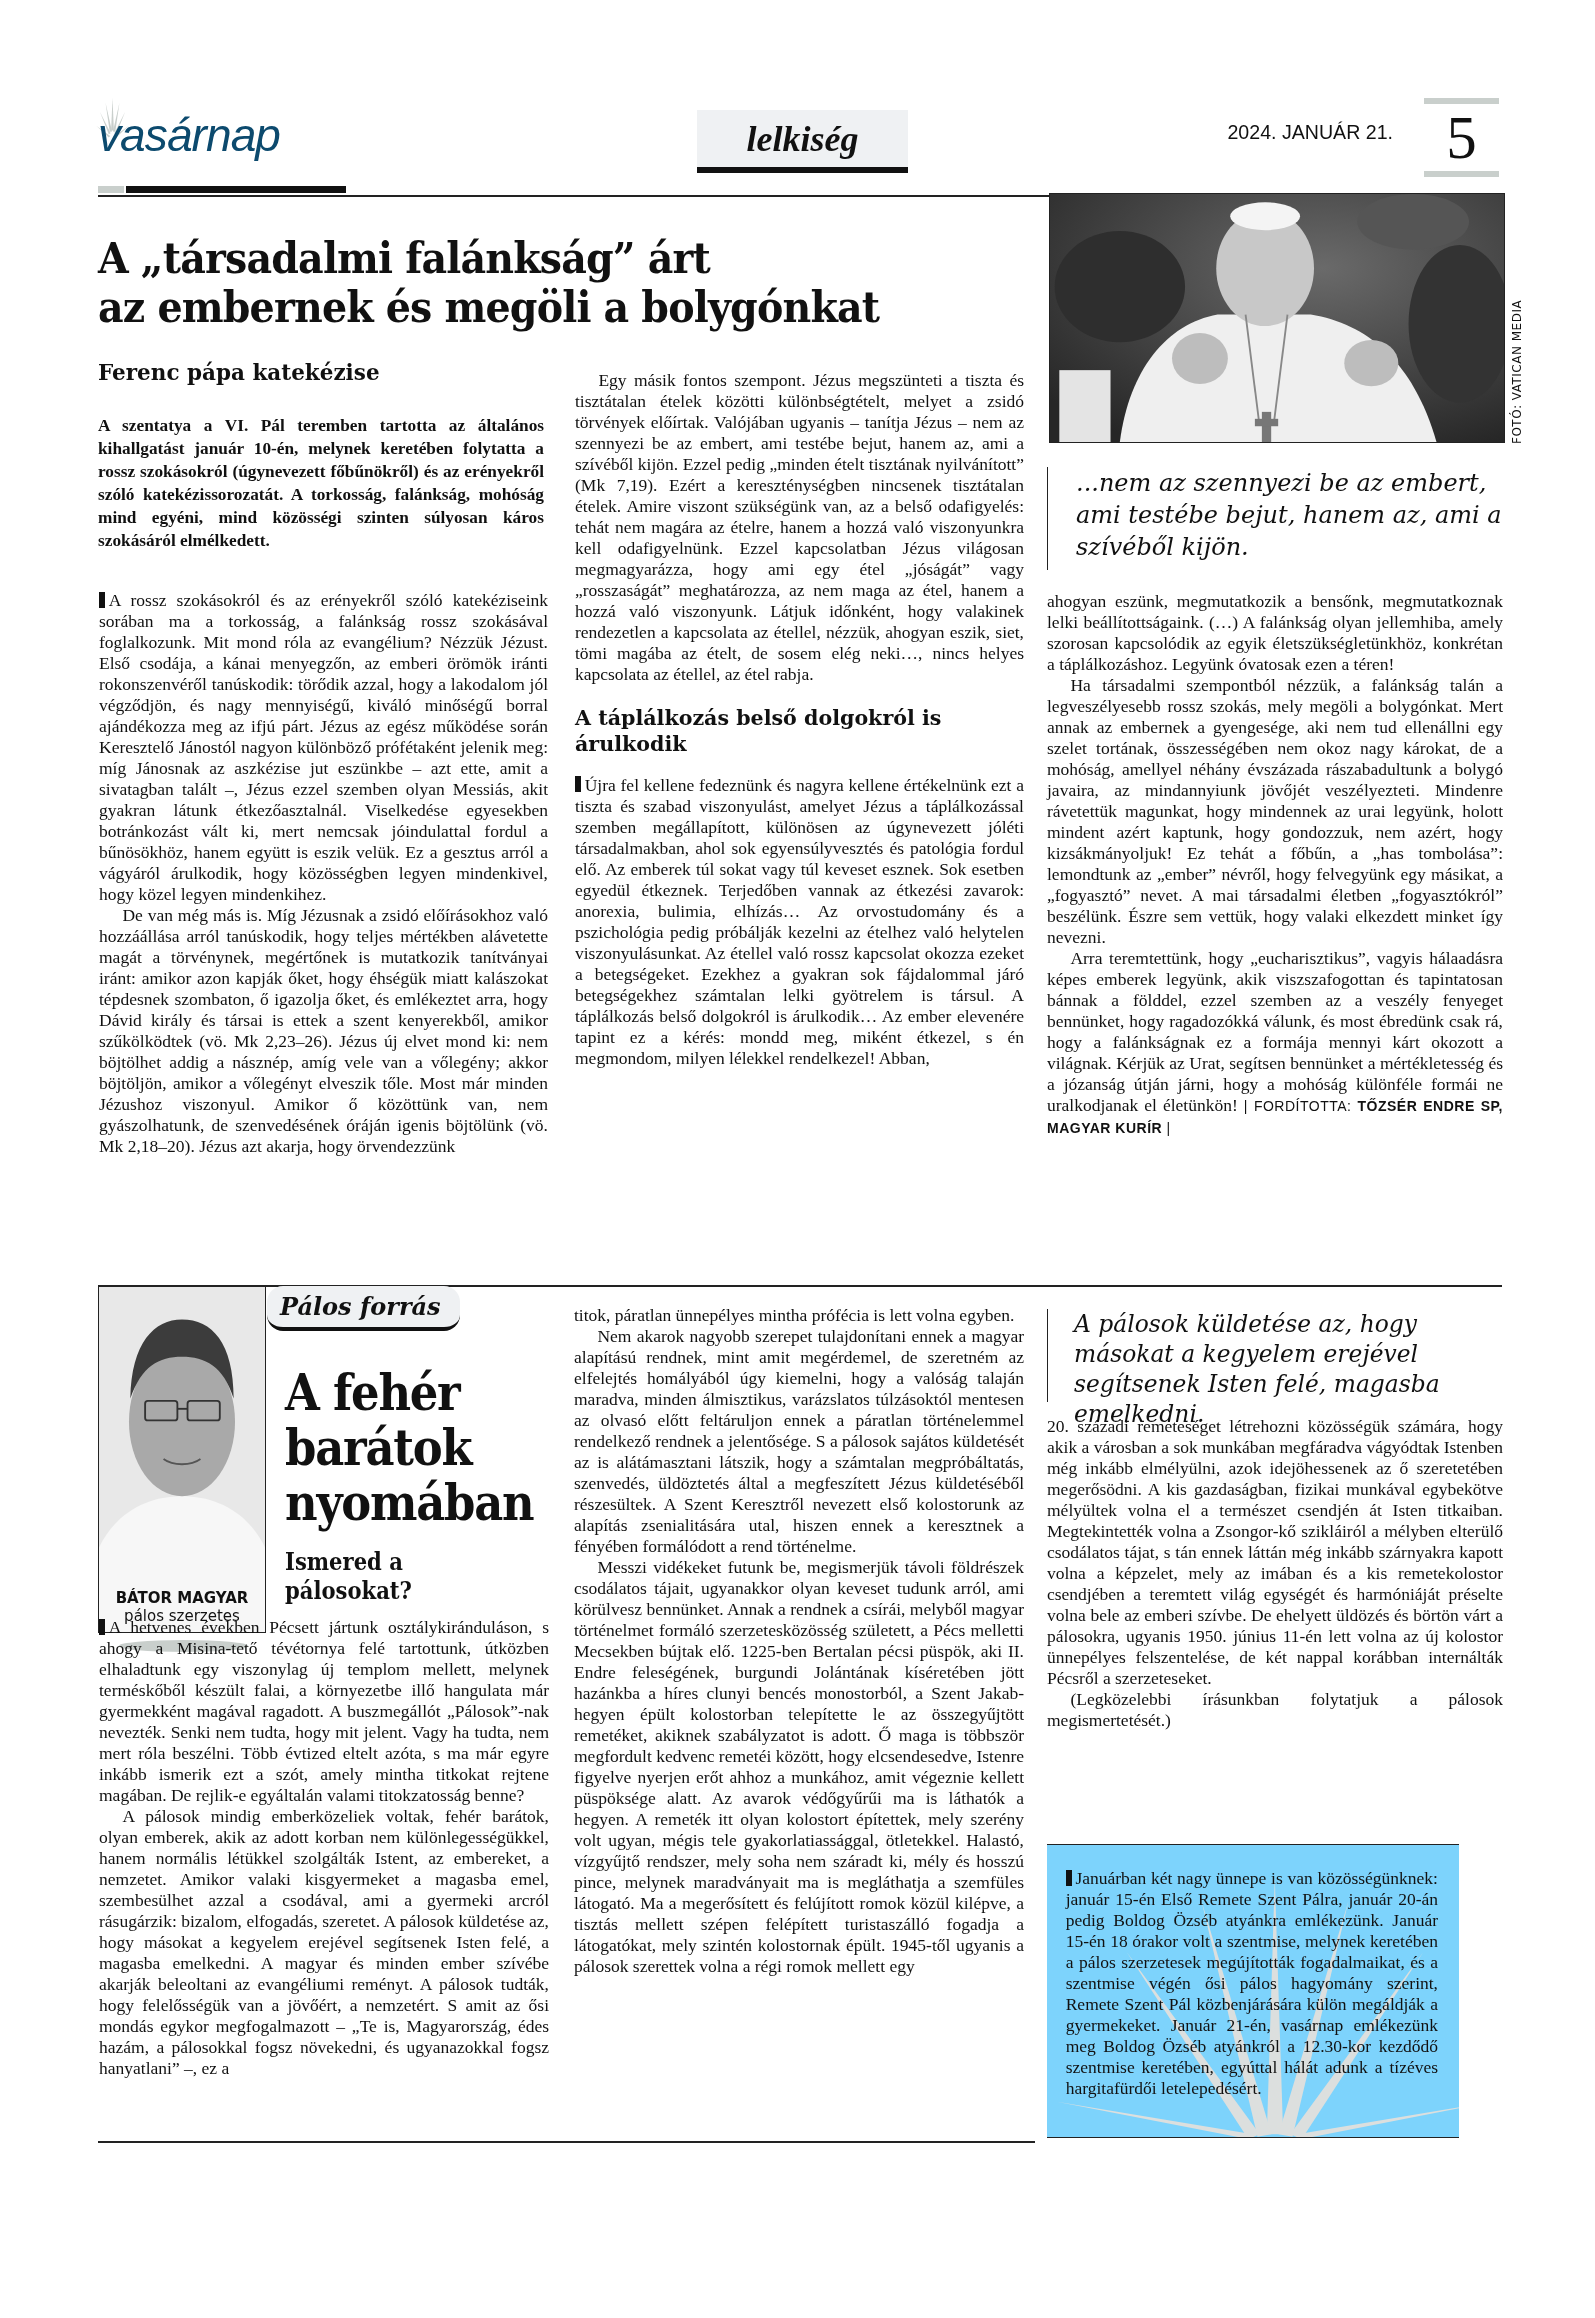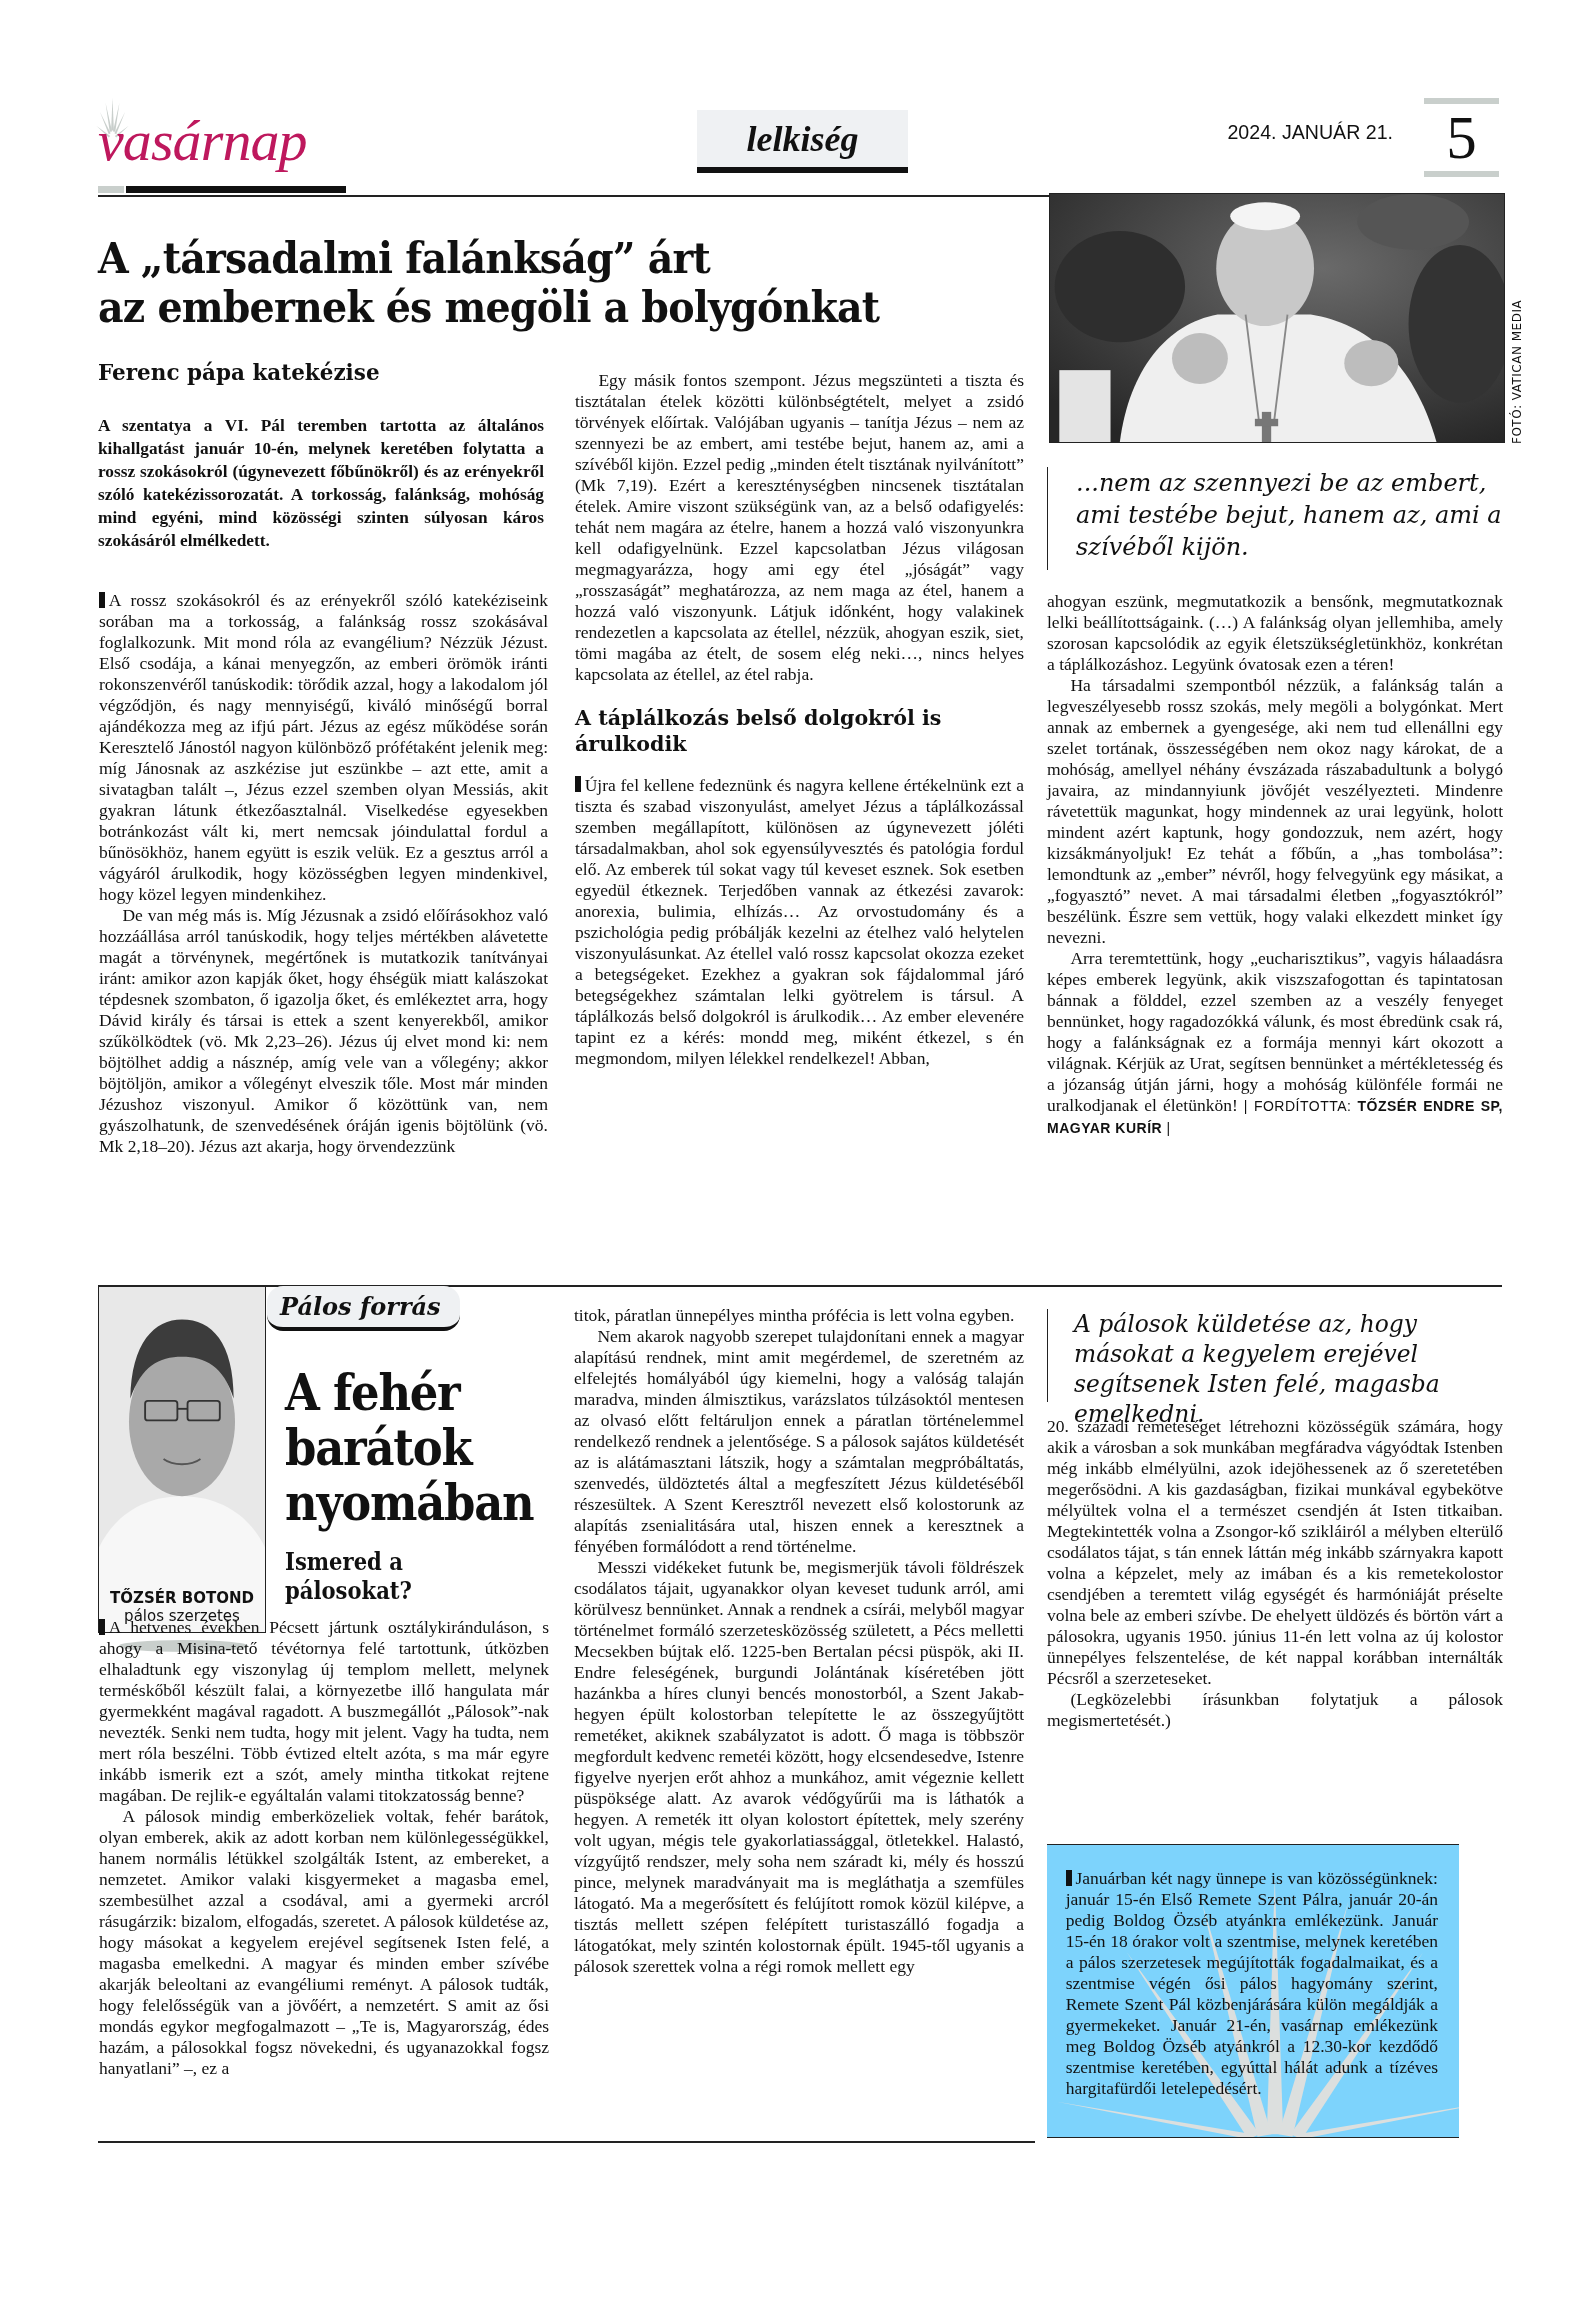--- a/index.html
+++ b/index.html
@@ -3,21 +3,21 @@
   <meta charset="utf-8">
   <style>
     * { box-sizing: border-box; margin: 0; padding: 0; }
     html, body { width: 1595px; height: 2319px; background: #ffffff; overflow: hidden; }
     body { position: relative; font-family: "DejaVu Serif", serif; color: #111; }
 
     .abs { position: absolute; }
 
     
     .logo { left: 98px; top: 98px; width: 252px; height: 98px; }
-    .logo-text { position: absolute; left: 0; top: 14px; font-family: Liberation Serif, serif; font-style: italic; font-size: 58px; letter-spacing: -0.9px; color: #be185d; line-height: 1; }
+    .logo-text { position: absolute; left: 0; top: 14px; font-family: Liberation Sans, sans-serif; font-style: italic; font-size: 46px; letter-spacing: -0.9px; color: #0c4a6e; line-height: 1; }
     .logo-star { position: absolute; left: -1.9px; top: 0; width: 33px; height: 51px; }
     .logo-bar { position: absolute; left: 28px; top: 88px; width: 220px; height: 6.5px; background: #111; }
     .logo-bar-grey { position: absolute; left: 0; top: 88px; width: 26px; height: 6.5px; background: #c9cfcc; }
 
     .section-tag { left: 697px; top: 110px; width: 211px; height: 63px; background: #eff1f3; border-bottom: 6.5px solid #111; display: flex; align-items: center; justify-content: center; }
     .section-tag span { font-family: "Liberation Serif", serif; font-weight: bold; font-style: italic; font-size: 36px; }
 
     .date { left: 1225px; top: 121px; width: 168px; text-align: right; font-family: "Liberation Sans", sans-serif; font-size: 19.6px; letter-spacing: 0; }
     .pageno-wrap { left: 1424px; top: 98px; width: 75px; height: 79px; border-top: 6.5px solid #c9cfcc; border-bottom: 6.5px solid #c9cfcc; display: flex; align-items: center; justify-content: center; }
     .pageno { font-family: "Liberation Serif", serif; font-size: 61px; line-height: 1; }
@@ -169,21 +169,21 @@
     <path d="M0,742 L0,560 C40,480 110,450 180,450 C250,450 320,480 360,560 L360,742 Z" fill="#f7f7f7"></path>
     <ellipse cx="180" cy="290" rx="115" ry="160" fill="#a9a9a9"></ellipse>
     <path d="M68,240 C70,120 120,70 180,70 C245,70 292,120 292,240 C270,170 230,150 180,150 C130,150 92,170 68,240 Z" fill="#3c3c3c"></path>
     <rect x="100" y="245" width="70" height="42" rx="6" fill="none" stroke="#333" stroke-width="4"></rect>
     <rect x="192" y="245" width="70" height="42" rx="6" fill="none" stroke="#333" stroke-width="4"></rect>
     <line x1="170" y1="262" x2="192" y2="262" stroke="#333" stroke-width="4"></line>
     <path d="M140,370 C160,385 200,385 220,370" stroke="#555" stroke-width="4" fill="none"></path>
   </svg>
 </div>
 <div class="abs author">
-  <div class="name">TŐZSÉR BOTOND</div>
+  <div class="name">BÁTOR MAGYAR</div>
   <div class="role">pálos szerzetes</div>
 </div>
 <div class="abs author-ellipse"></div>
 
 <div class="abs column-tag">
   <span>Pálos forrás</span>
 </div>
 
 <h2 class="abs big-title">A fehér barátok nyomában</h2>
 <div class="abs subtitle">Ismered a pálosokat?</div>

